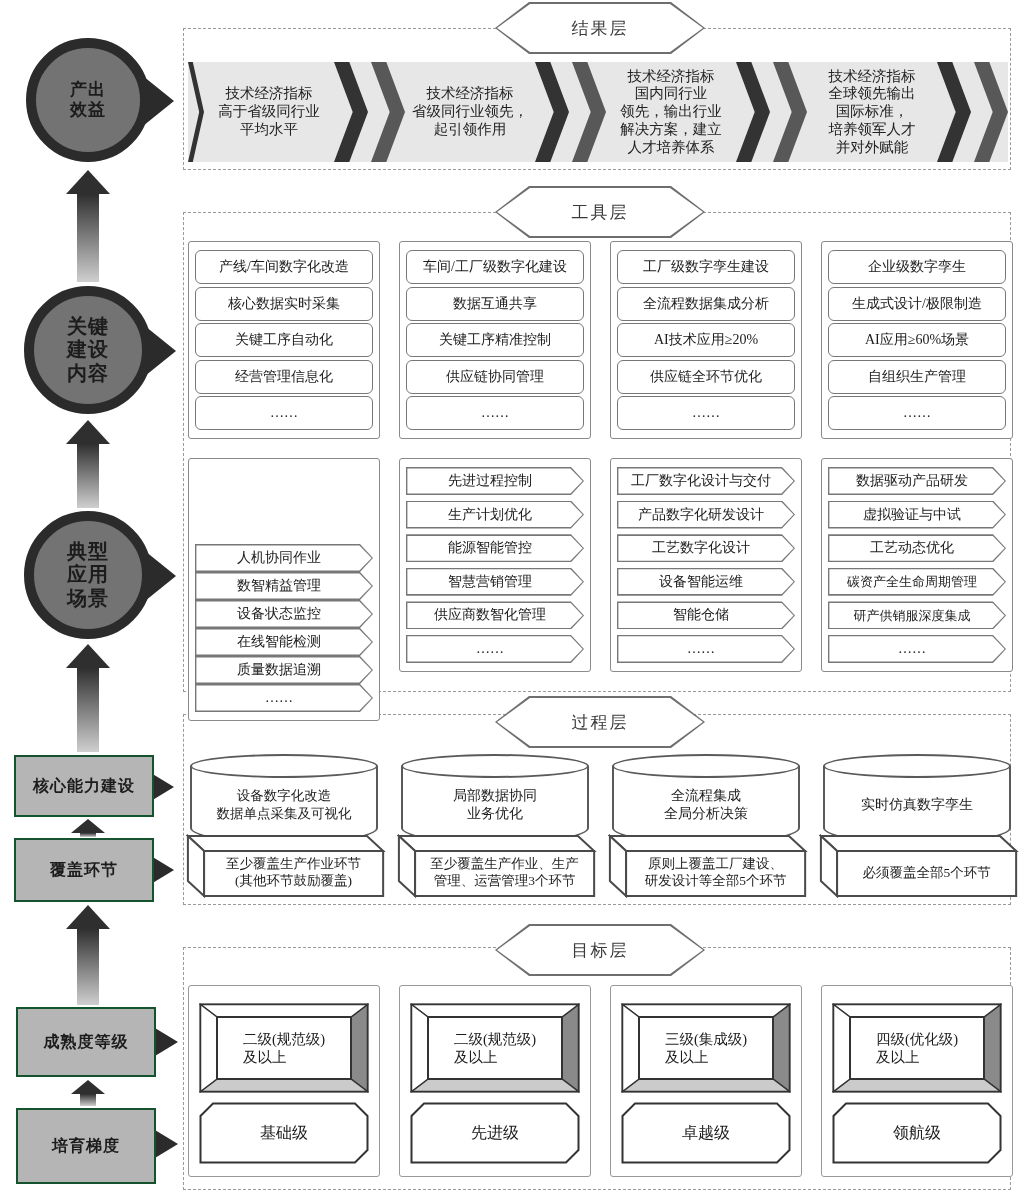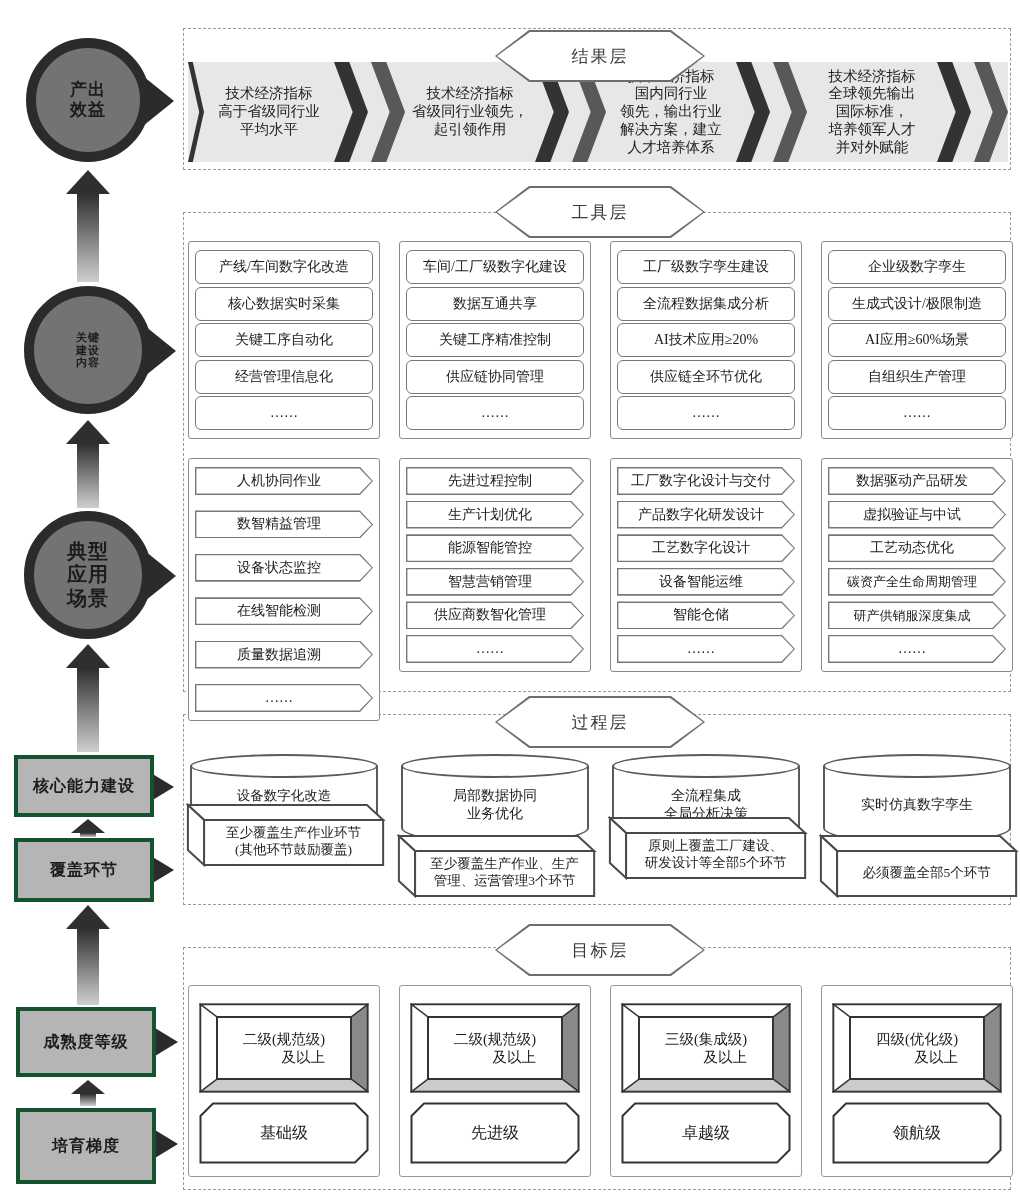--- a/index.html
+++ b/index.html
@@ -46,31 +46,31 @@
        justify-content:center;text-align:center;font-size:14px;line-height:1.3;z-index:1;}
   
   .cov{position:absolute;width:200px;height:64px;z-index:2;}
   .cov svg{position:absolute;inset:0;width:100%;height:100%;}
   .cov .ctext{position:absolute;left:18px;right:3px;top:16px;bottom:2px;display:flex;align-items:center;
        justify-content:center;text-align:center;font-size:13.5px;line-height:1.25;}
   
   .frame{position:absolute;width:170px;height:90px;}
   .frame svg{position:absolute;inset:0;width:100%;height:100%;}
   .frame .ftext{position:absolute;left:18px;right:18px;top:13px;bottom:13px;display:flex;align-items:center;
-       justify-content:center;text-align:right;font-size:14.5px;line-height:1.25;}
+       justify-content:center;text-align:left;font-size:14.5px;line-height:1.25;}
   .cham{position:absolute;width:170px;height:62px;}
   .cham svg{position:absolute;inset:0;width:100%;height:100%;}
   .cham .ftext{position:absolute;inset:4px;display:flex;align-items:center;justify-content:center;
        text-align:center;font-size:16px;}
   
   .lcircle{position:absolute;border:10px solid #2b2b2b;background:#737373;border-radius:50%;
        display:flex;align-items:center;justify-content:center;text-align:center;box-sizing:border-box;
        z-index:2;font-size:17px;font-weight:600;line-height:1.18;letter-spacing:1px;}
   .ltail{position:absolute;background:#2b2b2b;clip-path:polygon(0 0,100% 50%,0 100%);z-index:1;}
-  .lbox{position:absolute;border:4px solid #14532d;background:#b5b5b5;display:flex;align-items:center;
+  .lbox{position:absolute;border:2px solid #14532d;background:#b5b5b5;display:flex;align-items:center;
        justify-content:center;text-align:center;box-sizing:border-box;z-index:2;
        font-size:16px;font-weight:600;letter-spacing:1px;}
   .varrow{position:absolute;display:flex;flex-direction:column;align-items:center;z-index:1;}
   .vh{flex:none;width:44px;height:24px;background:#2f2f2f;clip-path:polygon(50% 0,100% 100%,0 100%);}
   .vh.small{width:34px;height:14px;}
   .vs{flex:1;width:22px;background:linear-gradient(#2f2f2f,#cfcfcf);}
   .vs.small{width:16px;}
 </style>
 </head>
 <body>
@@ -132,21 +132,21 @@
     <div class="titem">……</div>
   </div>
   <div class="tcol" style="left:821px;top:241px;height:198px;">
     <div class="titem">企业级数字孪生</div>
     <div class="titem">生成式设计/极限制造</div>
     <div class="titem">AI应用≥60%场景</div>
     <div class="titem">自组织生产管理</div>
     <div class="titem">……</div>
   </div>
 
-  <div class="scol" style="left:188px;top:458px;height:263px;">
+  <div class="scol" style="left:188px;top:458px;height:263px;justify-content:flex-end;">
     <div class="pennant">
         <span>人机协同作业</span>
       </div>
     <div class="pennant">
         <span>数智精益管理</span>
       </div>
     <div class="pennant">
         <span>设备状态监控</span>
       </div>
     <div class="pennant">
@@ -229,39 +229,39 @@
 业务优化</div>
   </div>
   <div class="cyl" style="left:612px;top:766px;">
     <div class="ctext pre">全流程集成
 全局分析决策</div>
   </div>
   <div class="cyl" style="left:823px;top:766px;">
     <div class="ctext pre">实时仿真数字孪生</div>
   </div>
 
-  <div class="cov" style="left:186px;top:803px;">
+  <div class="cov" style="left:186px;top:834px;">
     <svg viewBox="0 0 210 64" preserveAspectRatio="none">
       <polygon points="2,2 190,2 207,17 19,17" fill="#fff" stroke="#4a4a4a" stroke-width="2" vector-effect="non-scaling-stroke"></polygon>
       <polygon points="2,2 19,17 19,62 2,47" fill="#fff" stroke="#4a4a4a" stroke-width="2" vector-effect="non-scaling-stroke"></polygon>
       <polygon points="19,17 207,17 207,62 19,62" fill="#fff" stroke="#4a4a4a" stroke-width="2" vector-effect="non-scaling-stroke"></polygon>
     </svg>
     <div class="ctext pre">至少覆盖生产作业环节
 (其他环节鼓励覆盖)</div>
   </div>
   <div class="cov" style="left:397px;top:834px;">
     <svg viewBox="0 0 210 64" preserveAspectRatio="none">
       <polygon points="2,2 190,2 207,17 19,17" fill="#fff" stroke="#4a4a4a" stroke-width="2" vector-effect="non-scaling-stroke"></polygon>
       <polygon points="2,2 19,17 19,62 2,47" fill="#fff" stroke="#4a4a4a" stroke-width="2" vector-effect="non-scaling-stroke"></polygon>
       <polygon points="19,17 207,17 207,62 19,62" fill="#fff" stroke="#4a4a4a" stroke-width="2" vector-effect="non-scaling-stroke"></polygon>
     </svg>
     <div class="ctext pre">至少覆盖生产作业、生产
 管理、运营管理3个环节</div>
   </div>
-  <div class="cov" style="left:608px;top:816px;">
+  <div class="cov" style="left:608px;top:834px;">
     <svg viewBox="0 0 210 64" preserveAspectRatio="none">
       <polygon points="2,2 190,2 207,17 19,17" fill="#fff" stroke="#4a4a4a" stroke-width="2" vector-effect="non-scaling-stroke"></polygon>
       <polygon points="2,2 19,17 19,62 2,47" fill="#fff" stroke="#4a4a4a" stroke-width="2" vector-effect="non-scaling-stroke"></polygon>
       <polygon points="19,17 207,17 207,62 19,62" fill="#fff" stroke="#4a4a4a" stroke-width="2" vector-effect="non-scaling-stroke"></polygon>
     </svg>
     <div class="ctext pre">原则上覆盖工厂建设、
 研发设计等全部5个环节</div>
   </div>
   <div class="cov" style="left:819px;top:834px;">
     <svg viewBox="0 0 210 64" preserveAspectRatio="none">
@@ -344,39 +344,39 @@
     </svg>
     <div class="ftext">卓越级</div>
   </div>
   <div class="cham" style="left:832px;top:1102px;">
     <svg viewBox="0 0 170 62">
       <polygon points="14,1.5 156,1.5 168.5,14 168.5,48 156,60.5 1.5,60.5 1.5,14" fill="#fff" stroke="#333" stroke-width="2"></polygon>
     </svg>
     <div class="ftext">领航级</div>
   </div>
 
-  <div class="hex" style="left:495px;top:2px;margin-top:28px;">
+  <div class="hex" style="left:495px;top:2px;">
       <span>结果层</span>
     </div>
   <div class="hex" style="left:495px;top:186px;">
       <span>工具层</span>
     </div>
   <div class="hex" style="left:495px;top:696px;">
       <span>过程层</span>
     </div>
   <div class="hex" style="left:495px;top:924px;">
       <span>目标层</span>
     </div>
 
   <div class="ltail" style="left:138px;top:72px;width:36px;height:58px;"></div>
   <div class="lcircle pre" style="left:26px;top:38px;width:124px;height:124px;">产出
 效益</div>
 
   <div class="ltail" style="left:140px;top:322px;width:36px;height:58px;"></div>
-  <div class="lcircle pre" style="left:24px;top:286px;width:128px;height:128px;font-size:11px;">关键
+  <div class="lcircle pre" style="left:24px;top:286px;width:128px;height:128px;font-size:20px;">关键
 建设
 内容</div>
 
   <div class="ltail" style="left:140px;top:547px;width:36px;height:58px;"></div>
   <div class="lcircle pre" style="left:24px;top:511px;width:128px;height:128px;font-size:20px;">典型
 应用
 场景</div>
 
   <div class="ltail" style="left:146px;top:770px;width:28px;height:34px;"></div>
   <div class="lbox" style="left:14px;top:755px;width:140px;height:62px;">核心能力建设</div>

